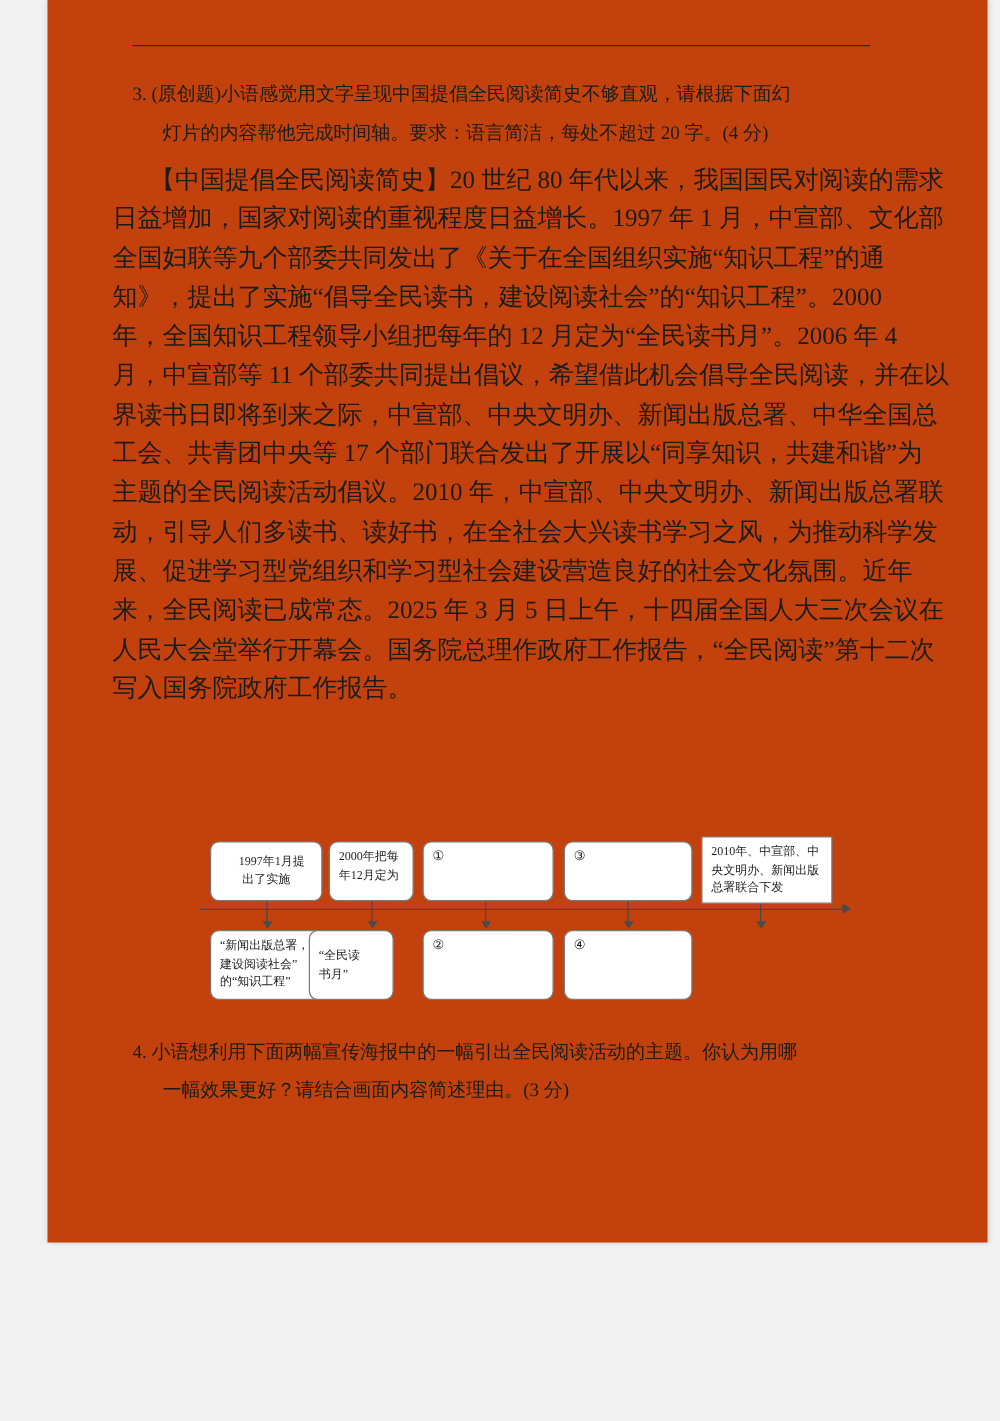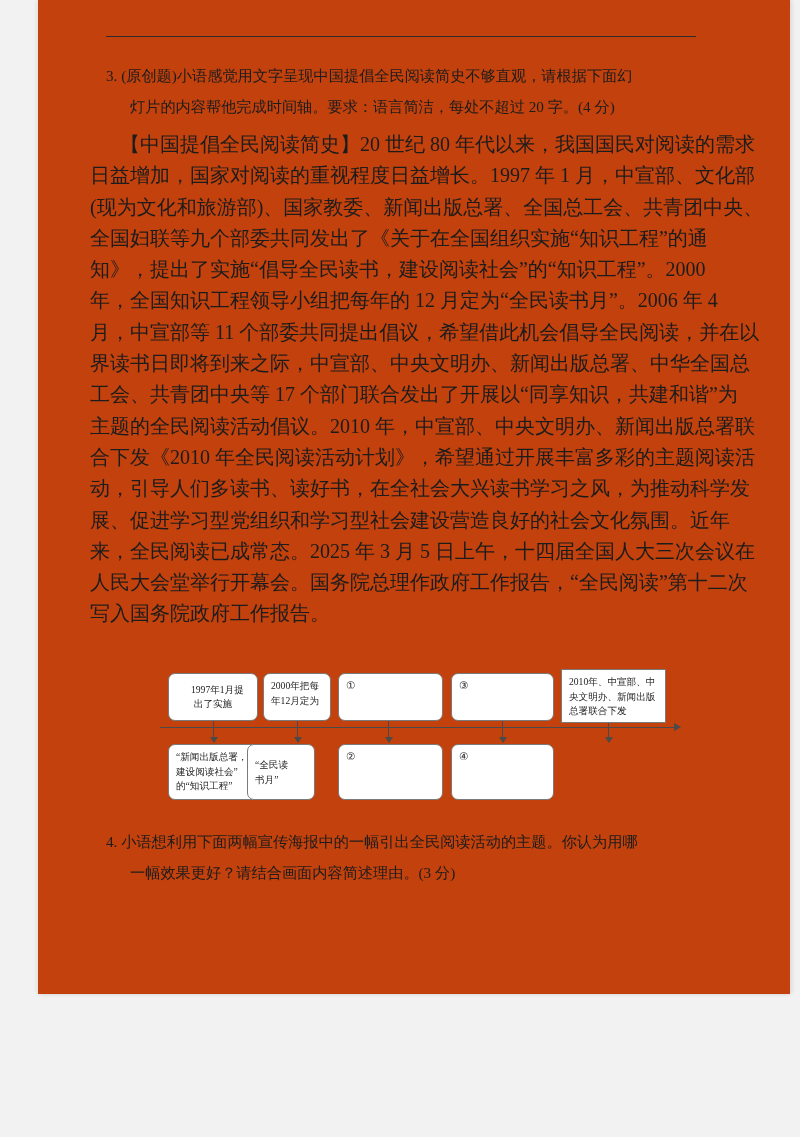--- a/index.html
+++ b/index.html
@@ -181,29 +181,27 @@
     <div class="top-rule"></div>
 
     <div class="qblock" style="top:60px;">
       <div class="q-line">3. (原创题)小语感觉用文字呈现中国提倡全民阅读简史不够直观，请根据下面幻</div>
       <div class="q-line indent">灯片的内容帮他完成时间轴。要求：语言简洁，每处不超过 20 字。(4 分)</div>
     </div>
 
     <div class="para">
       <span class="pline first">【中国提倡全民阅读简史】20 世纪 80 年代以来，我国国民对阅读的需求</span>
       <span class="pline">日益增加，国家对阅读的重视程度日益增长。1997 年 1 月，中宣部、文化部</span>
-      <span class="pline">(现为文化和旅游部)、国家教委、新闻出版总署、全国总工会、共青团中央、</span>
       <span class="pline">全国妇联等九个部委共同发出了《关于在全国组织实施“知识工程”的通</span>
       <span class="pline">知》，提出了实施“倡导全民读书，建设阅读社会”的“知识工程”。2000</span>
       <span class="pline">年，全国知识工程领导小组把每年的 12 月定为“全民读书月”。2006 年 4</span>
       <span class="pline">月，中宣部等 11 个部委共同提出倡议，希望借此机会倡导全民阅读，并在以</span>
       <span class="pline">界读书日即将到来之际，中宣部、中央文明办、新闻出版总署、中华全国总</span>
       <span class="pline">工会、共青团中央等 17 个部门联合发出了开展以“同享知识，共建和谐”为</span>
       <span class="pline">主题的全民阅读活动倡议。2010 年，中宣部、中央文明办、新闻出版总署联</span>
-      <span class="pline">合下发《2010 年全民阅读活动计划》，希望通过开展丰富多彩的主题阅读活</span>
       <span class="pline">动，引导人们多读书、读好书，在全社会大兴读书学习之风，为推动科学发</span>
       <span class="pline">展、促进学习型党组织和学习型社会建设营造良好的社会文化氛围。近年</span>
       <span class="pline">来，全民阅读已成常态。2025 年 3 月 5 日上午，十四届全国人大三次会议在</span>
       <span class="pline">人民大会堂举行开幕会。国务院总理作政府工作报告，“全民阅读”第十二次</span>
       <span class="pline">写入国务院政府工作报告。</span>
     </div>
 
     <div id="timeline">
 
       <div class="tl-axis"></div>

